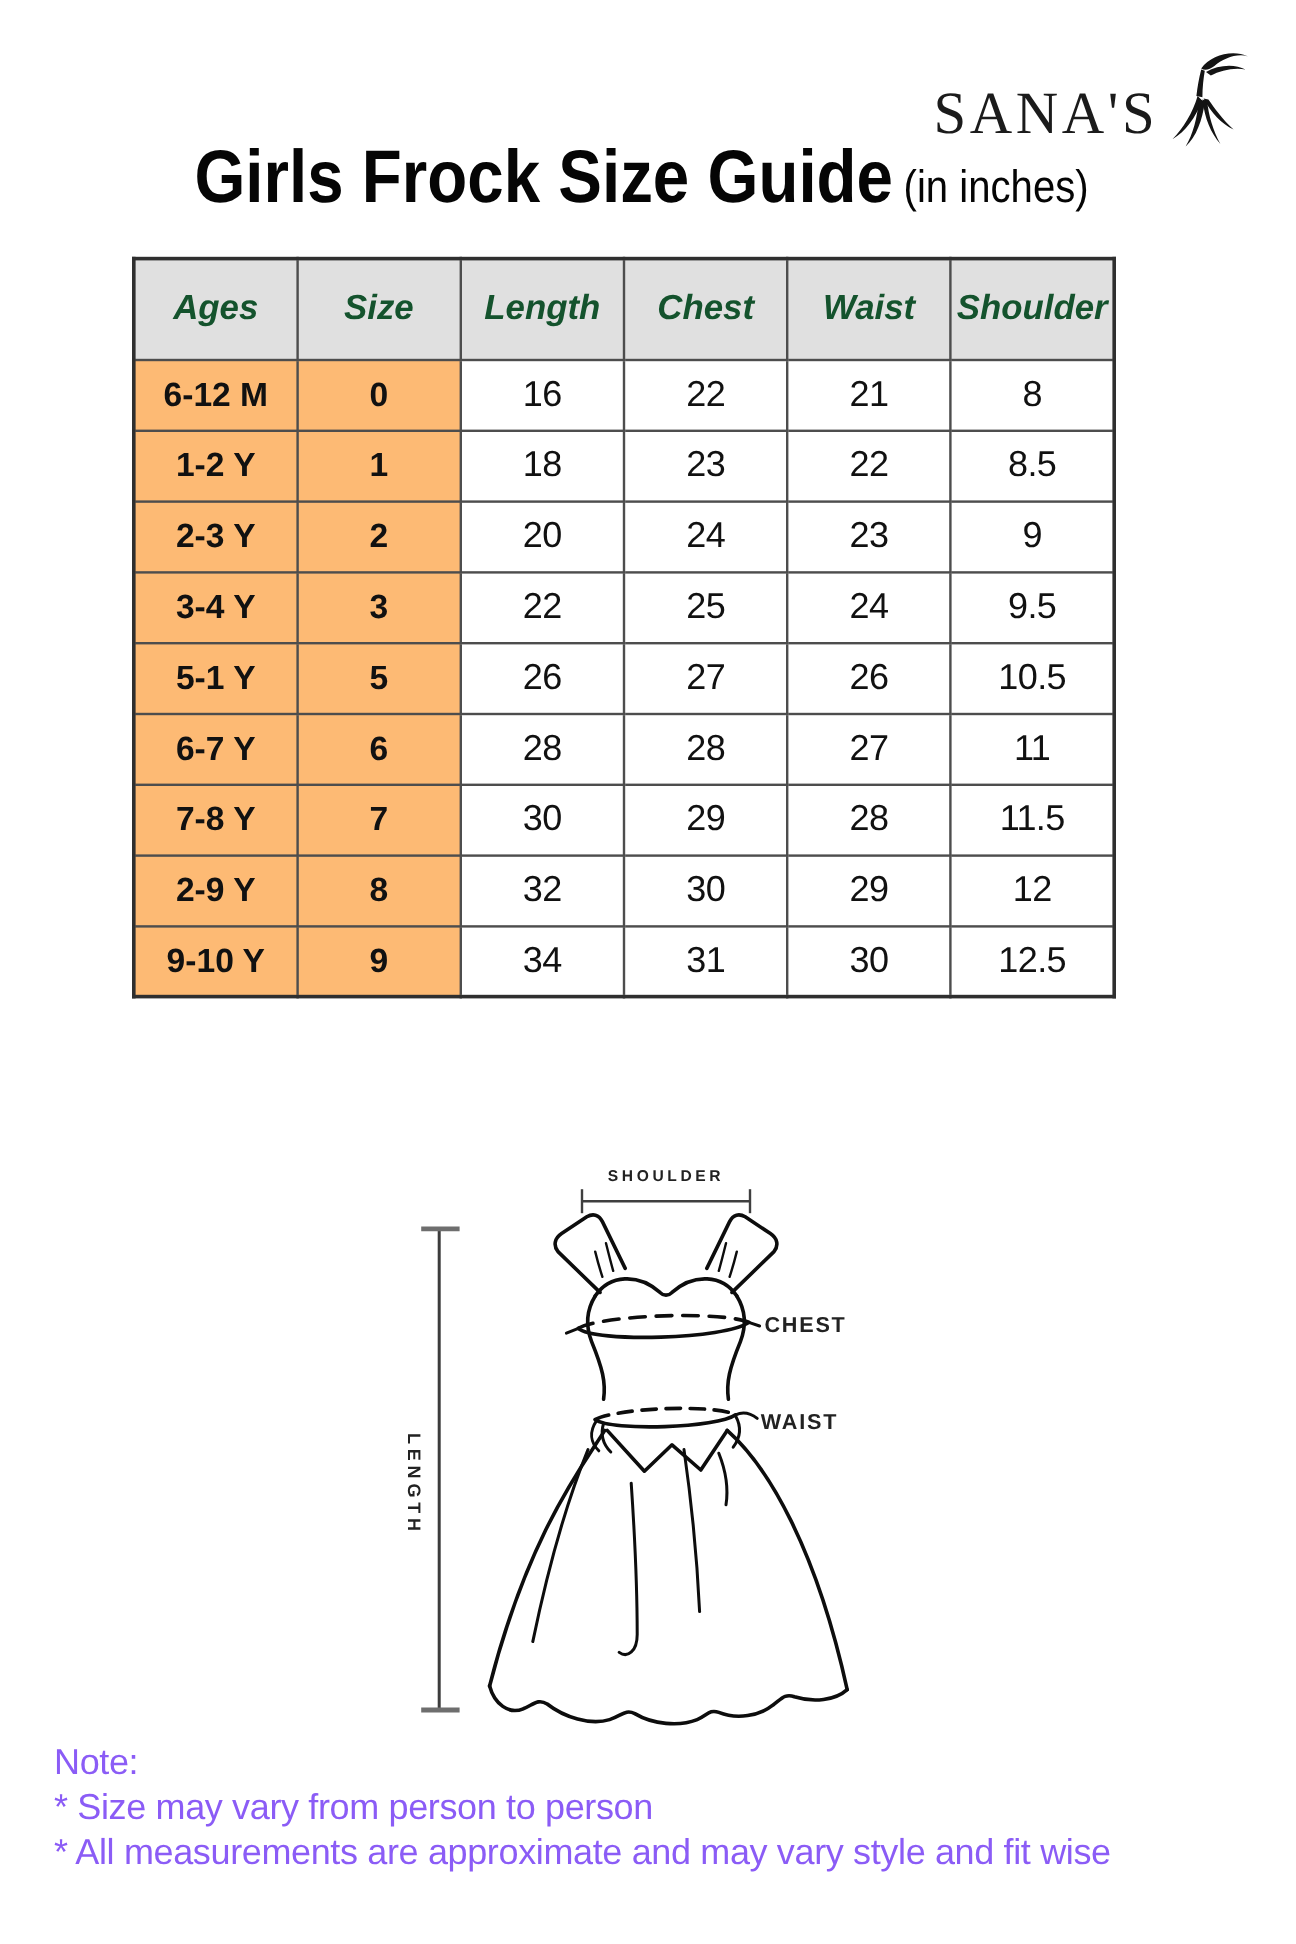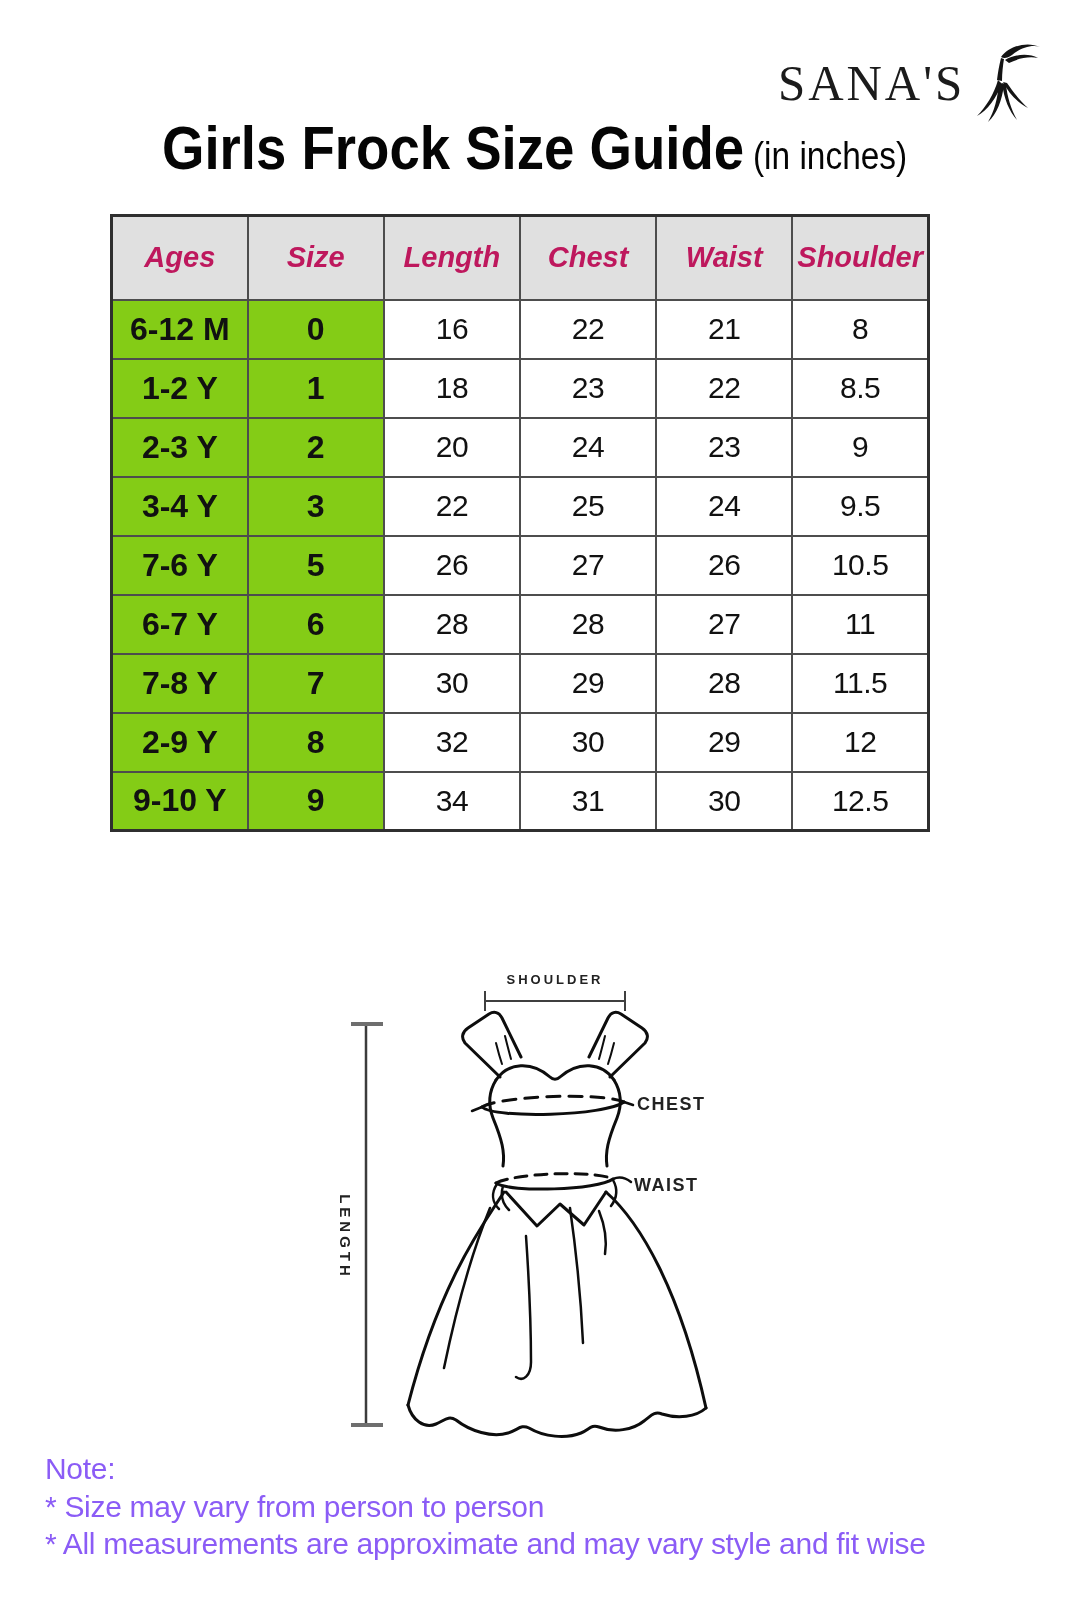--- a/index.html
+++ b/index.html
@@ -1,20 +1,20 @@
 <!DOCTYPE html>
 <html><head>
 <meta charset="utf-8">
 <style>
   * { margin: 0; padding: 0; box-sizing: border-box; }
   html,body { width: 1080px; height: 1620px; background: #ffffff; overflow: hidden; }
   body { position: relative; font-family: "Liberation Sans", sans-serif; color: #111; }
 
   
-  .logo { position: absolute; left: 778px; top: 42px; display: flex; align-items: center; }
+  .logo { position: absolute; left: 778px; top: 42px; display: flex; align-items: flex-end; }
   .logo-text {
     font-family: "Liberation Serif", serif;
     font-size: 50px; letter-spacing: 3px; color: #1b1b1b; line-height: 60px;
     transform: scaleX(0.98); transform-origin: left top;
   }
   .logo-icon { margin-left: 6px; margin-top: -2px; }
 
   
   .title-row {
     position: absolute; left: 162px; top: 112px;
@@ -26,24 +26,24 @@
 
   
   table.size-table {
     position: absolute; left: 110px; top: 214px; width: 820px;
     border-collapse: collapse; table-layout: fixed;
     border: 3px solid #2f2f2f;
   }
   .size-table td, .size-table th { border: 2px solid #4d4d4d; text-align: center; vertical-align: middle; }
   .size-table th {
     height: 84px; background: #e0e0e0;
-    font-size: 29px; font-weight: 700; font-style: italic; color: #be185d;
+    font-size: 29px; font-weight: 700; font-style: italic; color: #14532d;
   }
   .size-table td { height: 59px; font-size: 30px; letter-spacing: -0.5px; background: #ffffff; }
-  .size-table td.lbl { background: #84cc16; font-weight: 700; font-size: 32px; letter-spacing: 0; }
+  .size-table td.lbl { background: #fdba74; font-weight: 700; font-size: 28px; letter-spacing: 0; }
 
   
   .diagram { position: absolute; left: 300px; top: 930px; }
   .diag-label { font-family: "Liberation Sans", sans-serif; font-weight: 700; fill: #222; }
 
   
   .notes { position: absolute; left: 45px; top: 1450px; font-size: 30px; line-height: 37.5px; color: #8b5cf6; letter-spacing: -0.3px; }
 </style>
 </head>
 <body>
@@ -109,21 +109,21 @@
     </tr>
     <tr>
       <td class="lbl">3-4 Y</td>
       <td class="lbl">3</td>
       <td>22</td>
       <td>25</td>
       <td>24</td>
       <td>9.5</td>
     </tr>
     <tr>
-      <td class="lbl">7-6 Y</td>
+      <td class="lbl">5-1 Y</td>
       <td class="lbl">5</td>
       <td>26</td>
       <td>27</td>
       <td>26</td>
       <td>10.5</td>
     </tr>
     <tr>
       <td class="lbl">6-7 Y</td>
       <td class="lbl">6</td>
       <td>28</td>

